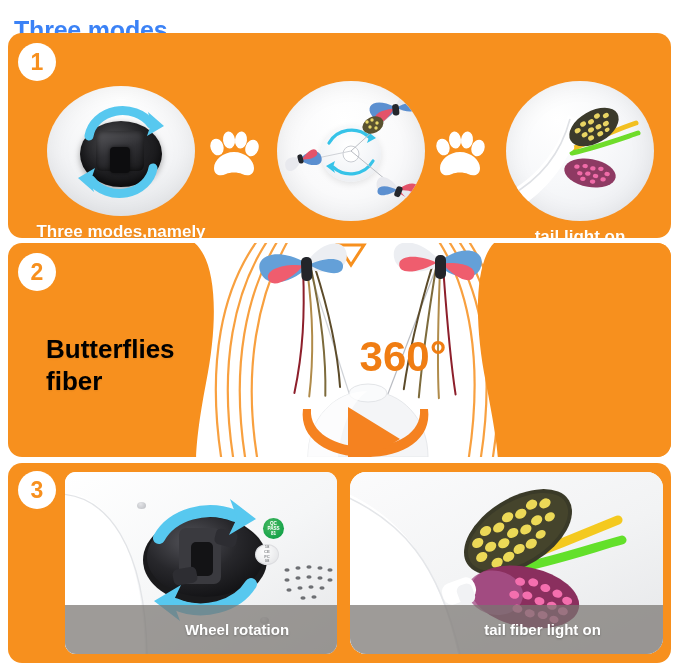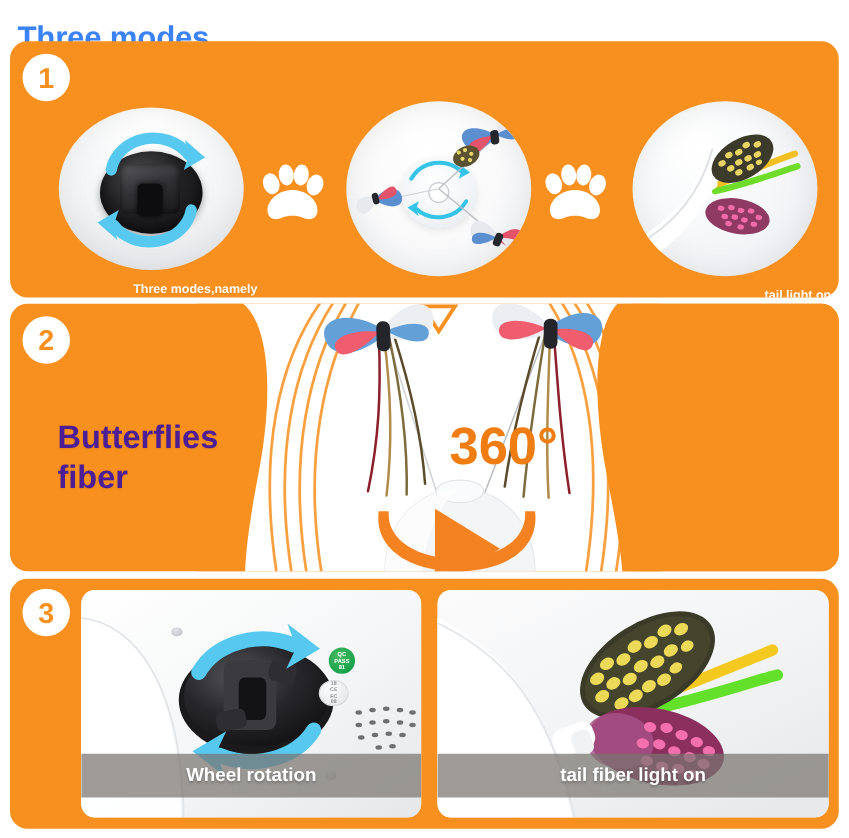--- a/index.html
+++ b/index.html
@@ -38,22 +38,22 @@
   #panel3 .badge{top:8px;}
 
   
   .p1-item{position:absolute;text-align:center;}
   .circle-photo{
     position:relative;border-radius:50%;overflow:hidden;
     background:#f2f3f5;
     box-shadow:inset 0 0 26px rgba(0,0,0,.07);
   }
   .p1-cap{
-    margin-top:7px;color:#ffffff;font-weight:700;font-size:10px;
-    line-height:17px;text-shadow:0 1px 1px rgba(0,0,0,.10);text-align:right;
+    margin-top:7px;color:#ffffff;font-weight:700;font-size:17px;
+    line-height:17px;text-shadow:0 1px 1px rgba(0,0,0,.10);
   }
 
   
   #p1a{left:28px;top:53px;width:170px;}
   #p1a .circle-photo{width:148px;height:130px;margin:0 auto;border-radius:50%;
     background:
       radial-gradient(ellipse 120% 100% at 50% 10%, #ffffff 0%, #f3f4f6 55%, #e4e6e9 100%);
   }
   .wheel{
     position:absolute;left:50%;top:52%;transform:translate(-50%,-50%);
@@ -98,39 +98,40 @@
   #p1c .circle-photo{width:148px;height:140px;margin:0 auto;border-radius:50%;
     background:radial-gradient(ellipse at 35% 28%, #ffffff 0%, #f7f8fa 45%, #e8eaee 100%);}
 
   
   #panel2 .white-stage{
     position:absolute;left:168px;top:0;width:430px;height:214px;
     background:#ffffff;
   }
   .p2-text{
     position:absolute;left:38px;top:90px;
-    color:#4c1d95;font-weight:700;font-size:26px;line-height:32px;
+    color:#000000;font-weight:700;font-size:26px;line-height:32px;
     z-index:12;text-shadow:0 1px 2px rgba(0,0,0,.08);
   }
 
   
   .p3-card{
     position:absolute;top:9px;height:182px;border-radius:11px;overflow:hidden;
     background:#f1f2f4;
   }
   #p3a{left:57px;width:272px;
     background:linear-gradient(155deg,#ffffff 0%,#f6f7f8 45%,#e9eaec 100%);}
   #p3b{left:342px;width:313px;
-    background:linear-gradient(150deg,#fbfbfc 0%,#f3f4f5 55%,#e9eaec 100%);}
+    background:linear-gradient(150deg,#fbfbfc 0%,#f3f4f5 55%,#e9eaec 100%);border-radius:16px;}
   .p3-caption{
-    position:absolute;left:0;bottom:16px;width:100%;height:35px;
+    position:absolute;left:0;bottom:0;width:100%;height:49px;
     background:rgba(120,116,112,.72);
     display:flex;align-items:center;justify-content:center;
     color:#ffffff;font-weight:700;font-size:15px;
     text-shadow:0 1px 2px rgba(0,0,0,.25);
+    padding-left:36px;
   }
   .qc-green{
     position:absolute;left:198px;top:46px;width:21px;height:21px;border-radius:50%;
     background:radial-gradient(circle at 40% 35%,#4cba63 0%,#16a34a 70%,#0d8a3c 100%);
     color:#fff;font-size:4.6px;font-weight:700;line-height:5px;
     display:flex;flex-direction:column;align-items:center;justify-content:center;
   }
   .qc-white{
     position:absolute;left:190px;top:72px;width:22px;height:19px;border-radius:50%;
     background:radial-gradient(circle at 40% 35%,#ffffff 0%,#e7e8ea 75%,#d3d5d8 100%);

